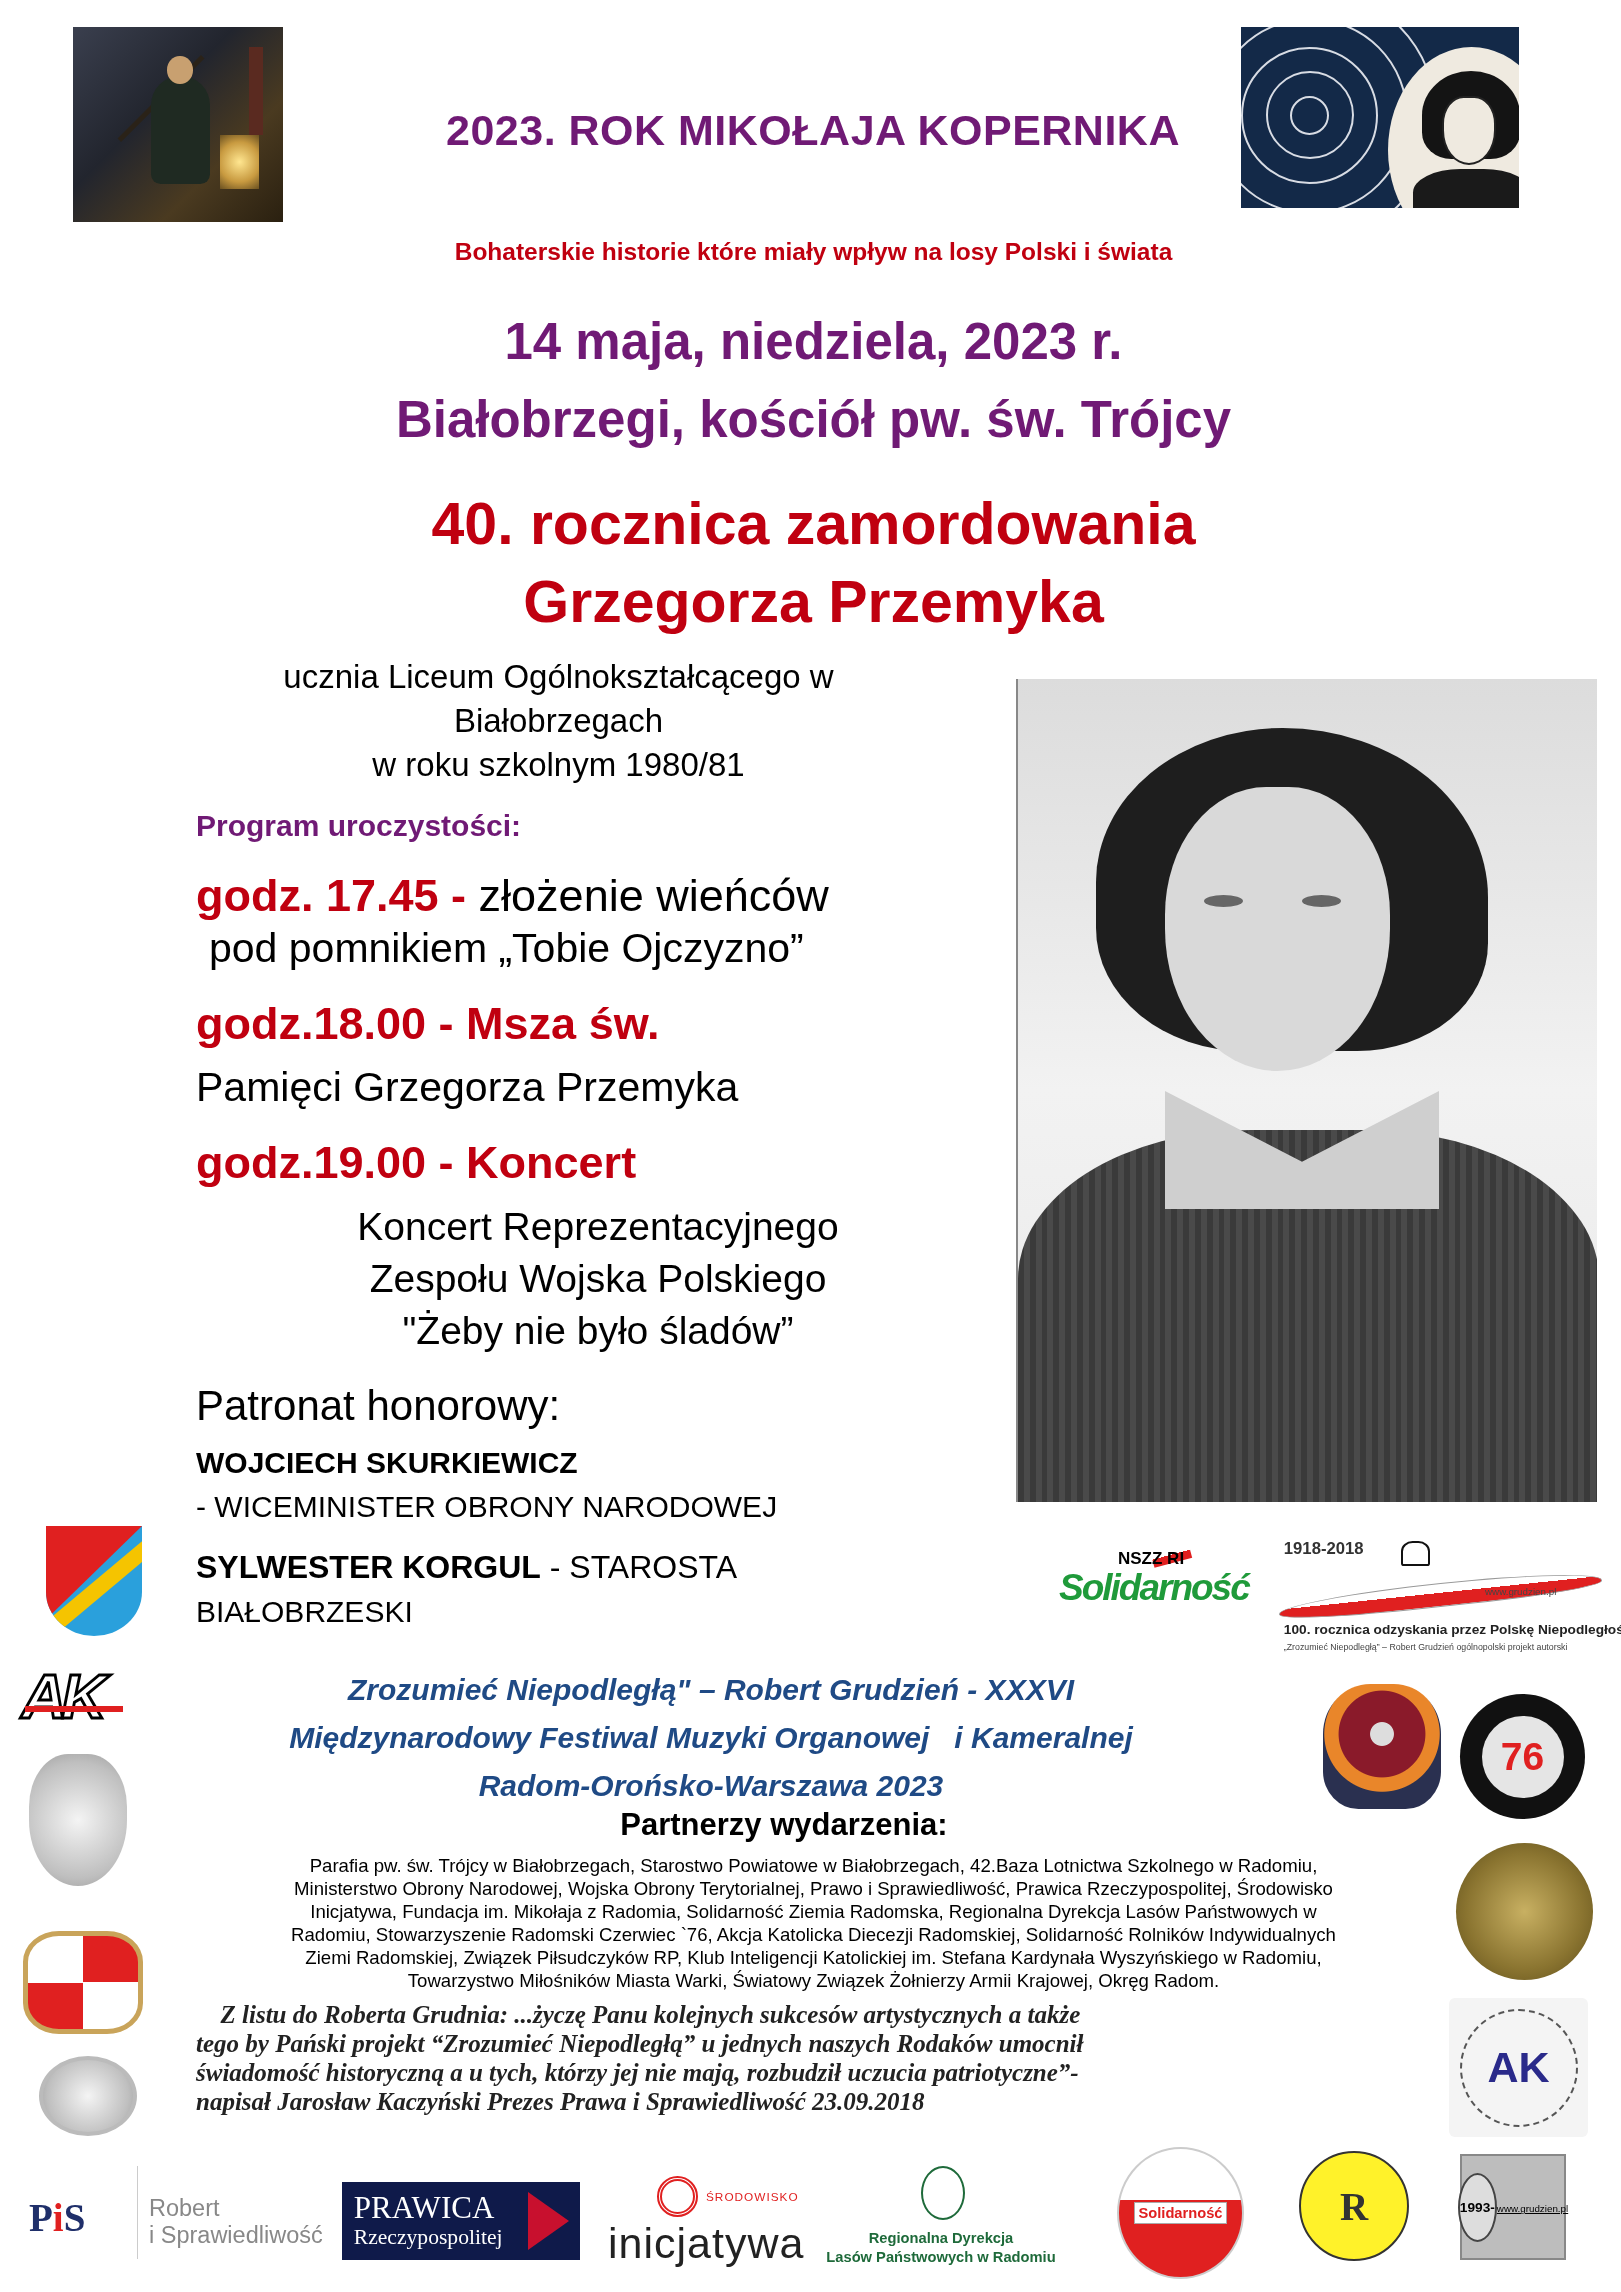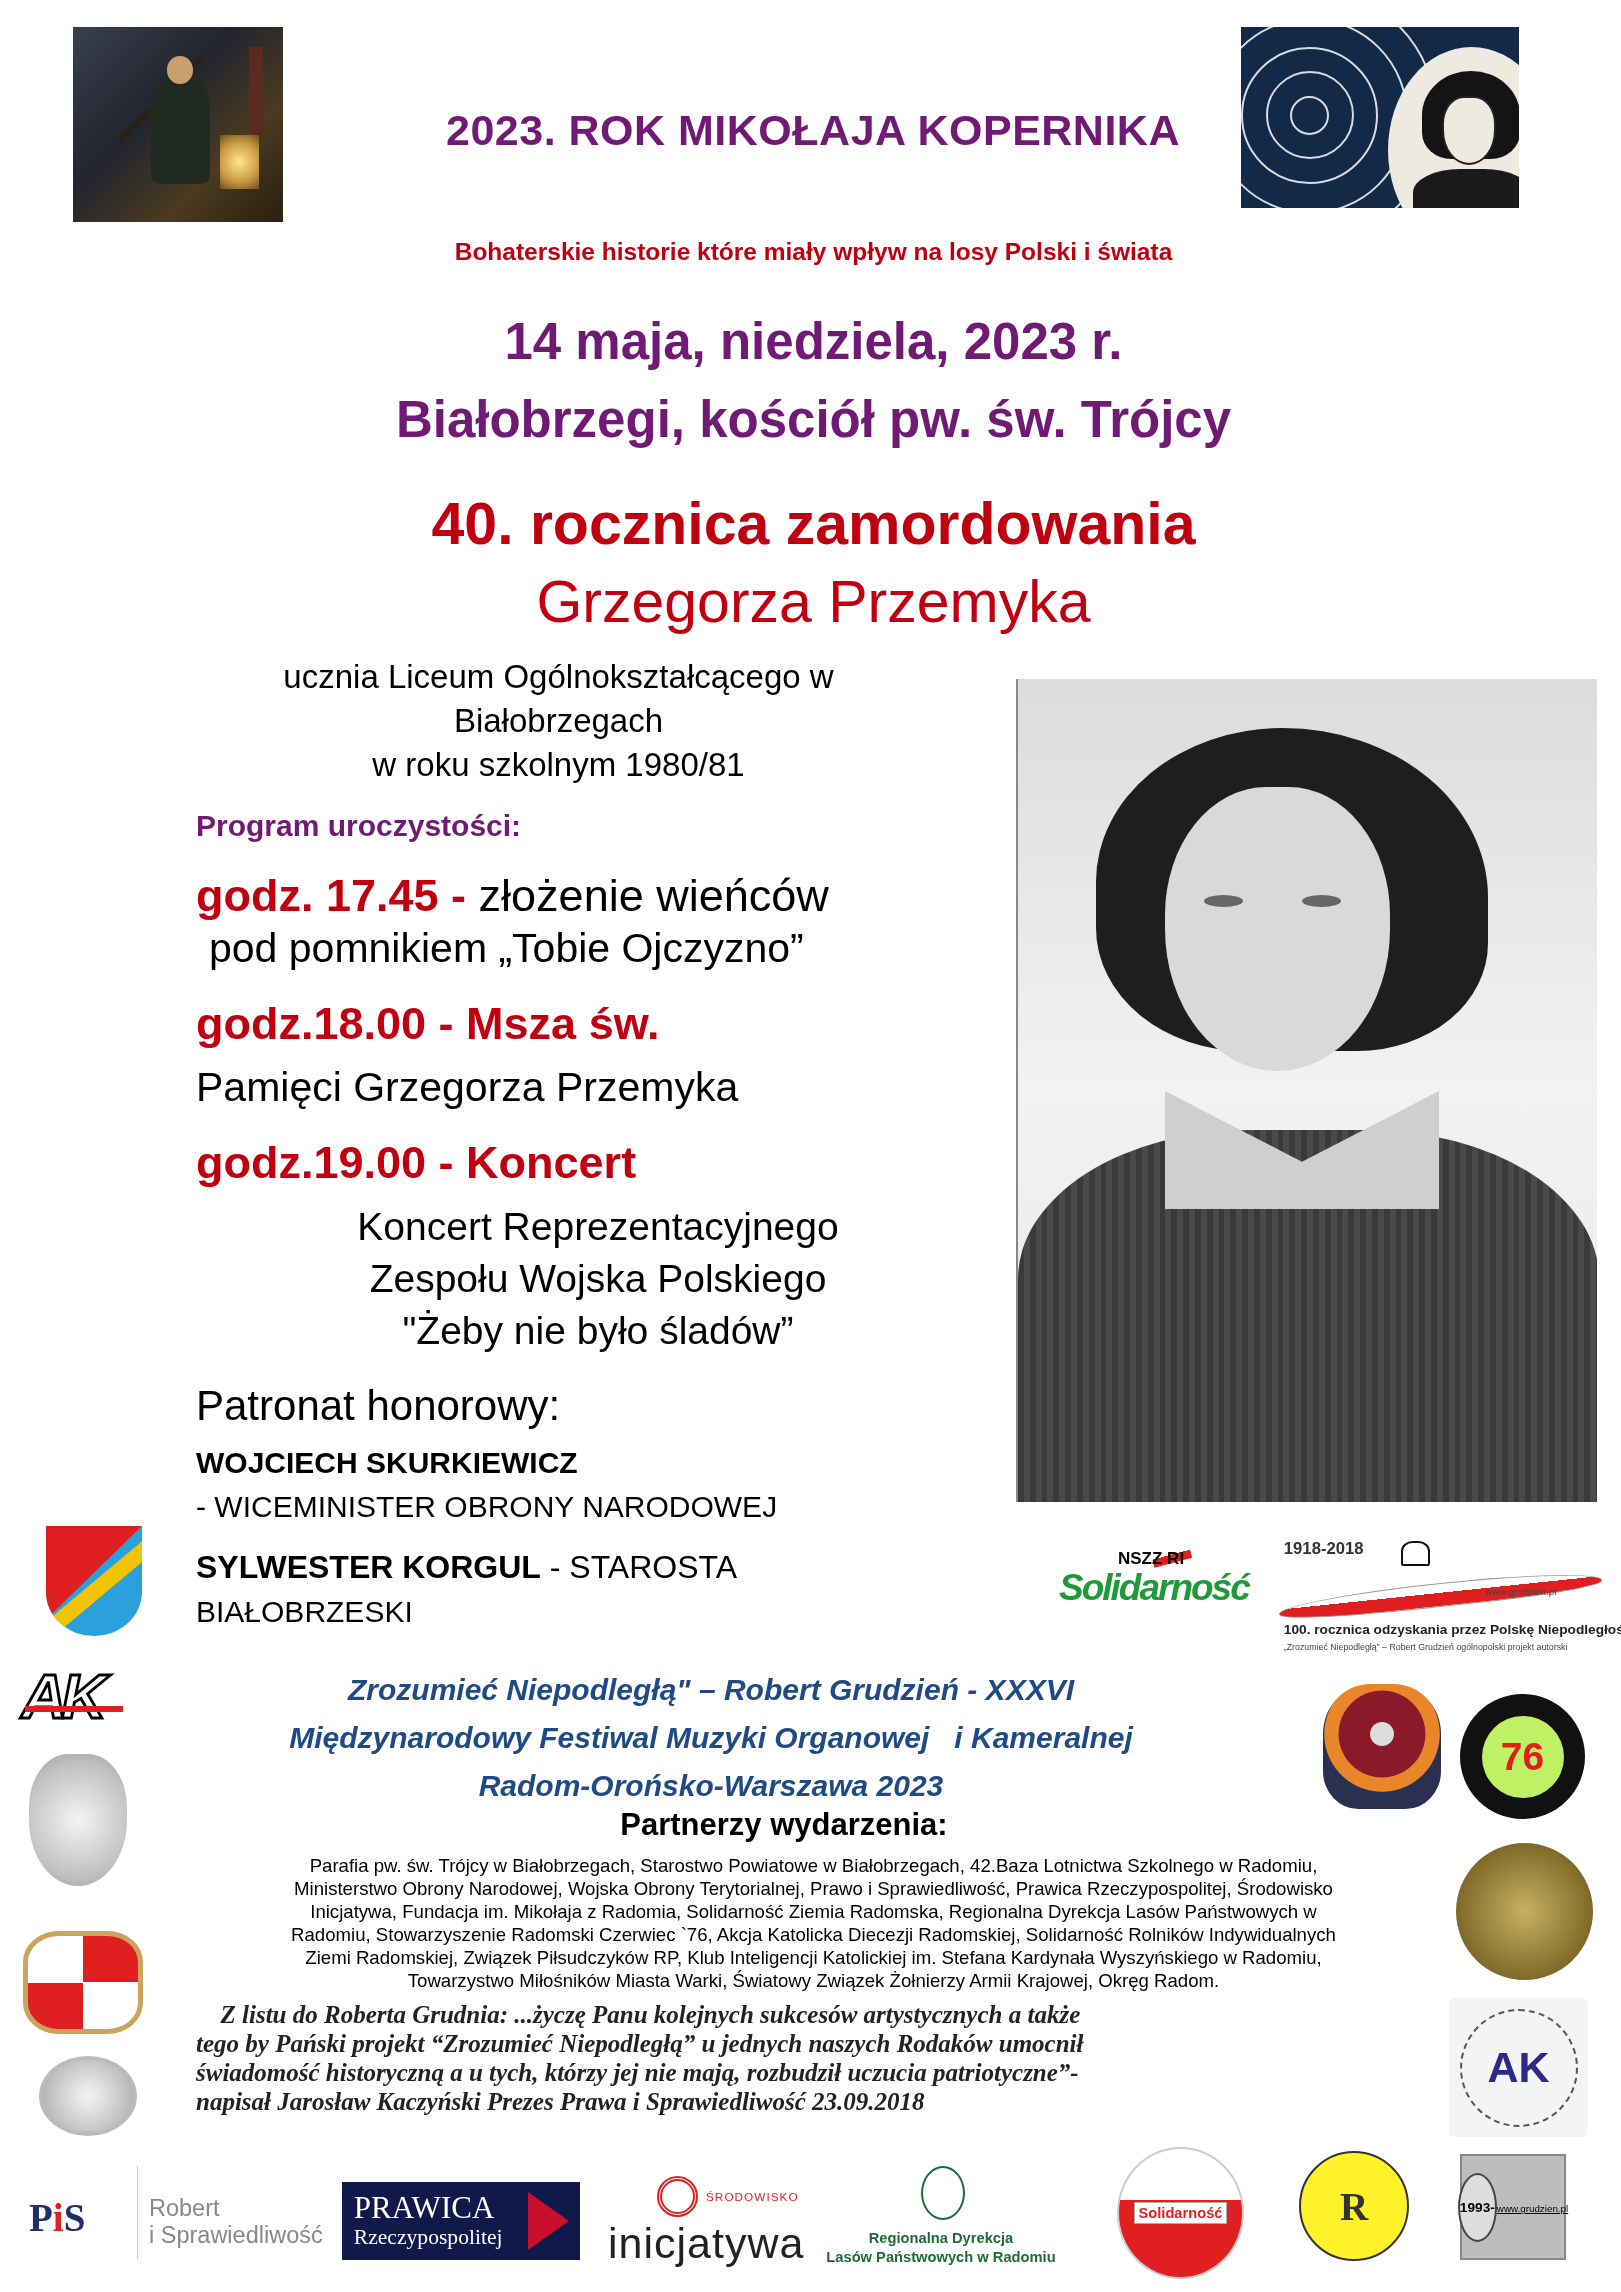--- a/index.html
+++ b/index.html
@@ -21,21 +21,21 @@
   .portrait-circle { position:absolute; left:147px; top:19.6px; width:167px; height:206px; background:#efeae0; border-radius:50%; }
   .portrait-hair { position:absolute; left:181px; top:44px; width:98px; height:88px; background:#141414; border-radius:50% 50% 30% 30%; }
   .portrait-face { position:absolute; left:201px; top:69px; width:54px; height:69px; background:#efeae0; border-radius:40% 40% 50% 50%; border:2px solid #222; }
   .portrait-body { position:absolute; left:172px; top:142px; width:118px; height:59px; background:#1a1a1a; border-radius:40% 40% 0 0; }
 
   .title-main { left: 323px; top: 106px; width: 980px; font-size: 43px; font-weight: bold; letter-spacing: 0.5px; }
   .subtitle { left: 294px; top: 238px; width: 1039px; font-size: 24.5px; font-weight: bold; }
   .date-line { left: 294px; top: 312px; width: 1039px; font-size: 51px; font-weight: bold; }
   .place-line { left: 294px; top: 390px; width: 1039px; font-size: 51px; font-weight: bold; }
   .anniv-1 { left: 294px; top: 490px; width: 1039px; font-size: 59px; font-weight: bold; }
-  .anniv-2 { left: 294px; top: 568px; width: 1039px; font-size: 59px; font-weight: normal; }
+  .anniv-2 { left: 294px; top: 568px; width: 1039px; font-size: 59px; font-weight: bold; }
 
   .student { left: 176px; top: 655px; width: 765px; font-size: 33px; line-height: 44px; }
 
   .photo { left: 1016px; top: 679px; width: 581px; height: 823px; background: linear-gradient(180deg,#dcdcdc 0%,#f2f2f2 50%,#e8e8e8 100%); overflow:hidden; border-left:2px solid #888; }
   .photo .hair { position:absolute; left:78px; top:49px; width:392px; height:323px; background:#1e1e1e; border-radius:50% 55% 35% 40%; }
   .photo .face { position:absolute; left:147px; top:108px; width:225px; height:284px; background:#d9d9d9; border-radius:45% 45% 50% 50%; }
   .photo .eye { position:absolute; width:39px; height:11.8px; background:#666; border-radius:50%; }
   .photo .collar { position:absolute; left:147px; top:412px; width:274px; height:118px; background:#cfcfcf; clip-path:polygon(0 0,50% 60%,100% 0,100% 100%,0 100%); }
   .photo .sweater { position:absolute; left:0; top:451px; width:581px; height:372px; background:repeating-linear-gradient(90deg,#3a3a3a 0 5.9px,#4a4a4a 5.9px 11.8px); border-radius:40% 40% 0 0; }
 
@@ -78,21 +78,21 @@
   .centenary .l1 { position:absolute; left:9.8px; top:93px; font-size:13.7px; font-weight:bold; color:#222; white-space:nowrap; }
   .centenary .l2 { position:absolute; left:9.8px; top:113px; font-size:8.8px; color:#444; white-space:nowrap; }
   .centenary .crown { position:absolute; left:127px; top:11.8px; width:29px; height:25.5px; border:2.9px solid #111; border-radius:40% 40% 10% 10%; }
 
   .festival { left: 211px; top: 1666px; width: 1000px; font-family: "Liberation Sans", sans-serif; font-style: italic; font-weight: bold; font-size: 30px; line-height: 48px; color: #1f4a85; }
   .partners-head { left: 294px; top: 1807px; width: 980px; font-size: 31px; font-weight: bold; }
   .partners-text { left: 201px; top: 1854px; width: 1225px; font-size: 18.6px; line-height: 23px; }
 
   .bugle { left: 1323px; top: 1684px; width: 118px; height: 125px; background: radial-gradient(circle at 50% 40%,#ddd 0 12%,#8a1a2a 13% 45%,#e9862a 46% 60%,#2a3050 61%); border-radius: 40% 40% 30% 30%; }
   .assoc76 { left: 1460px; top: 1694px; width: 125px; height: 125px; border-radius: 50%; background:#111; display:flex; align-items:center; justify-content:center; }
-  .assoc76 .inner { width: 82px; height: 82px; border-radius:50%; background:#bef264; color:#e02020; font-weight:bold; font-size:39px; display:flex; align-items:center; justify-content:center; }
+  .assoc76 .inner { width: 82px; height: 82px; border-radius:50%; background:#e5e5e5; color:#e02020; font-weight:bold; font-size:39px; display:flex; align-items:center; justify-content:center; }
   .medal { left: 1456px; top: 1843px; width: 137px; height: 137px; border-radius:50%; background: radial-gradient(circle,#c8b062 0%,#8a7430 60%,#5a4a18 100%); }
   .akcja { left: 1449px; top: 1998px; width: 139px; height: 139px; border-radius: 5.9px; background:#f4f4f4; display:flex; align-items:center; justify-content:center; }
   .akcja .ring { width:118px; height:118px; border:2px dashed #555; border-radius:50%; display:flex; align-items:center; justify-content:center; font-weight:bold; font-size:43px; color:#2a2a8a; }
 
   .quote { left: 196px; top: 2000px; width: 1264px; font-family: "Liberation Serif", serif; font-style: italic; font-weight: bold; font-size: 25px; line-height: 29px; color: #222; }
 
   
   .pis { left: 29px; top: 2166px; width: 294px; height: 98px; }
   .pis .mark { position:absolute; left:0; top:29px; font-family:"Liberation Serif",serif; font-weight:bold; font-size:39px; color:#1f2f6a; }
   .pis .mark span { color:#e02020; }

